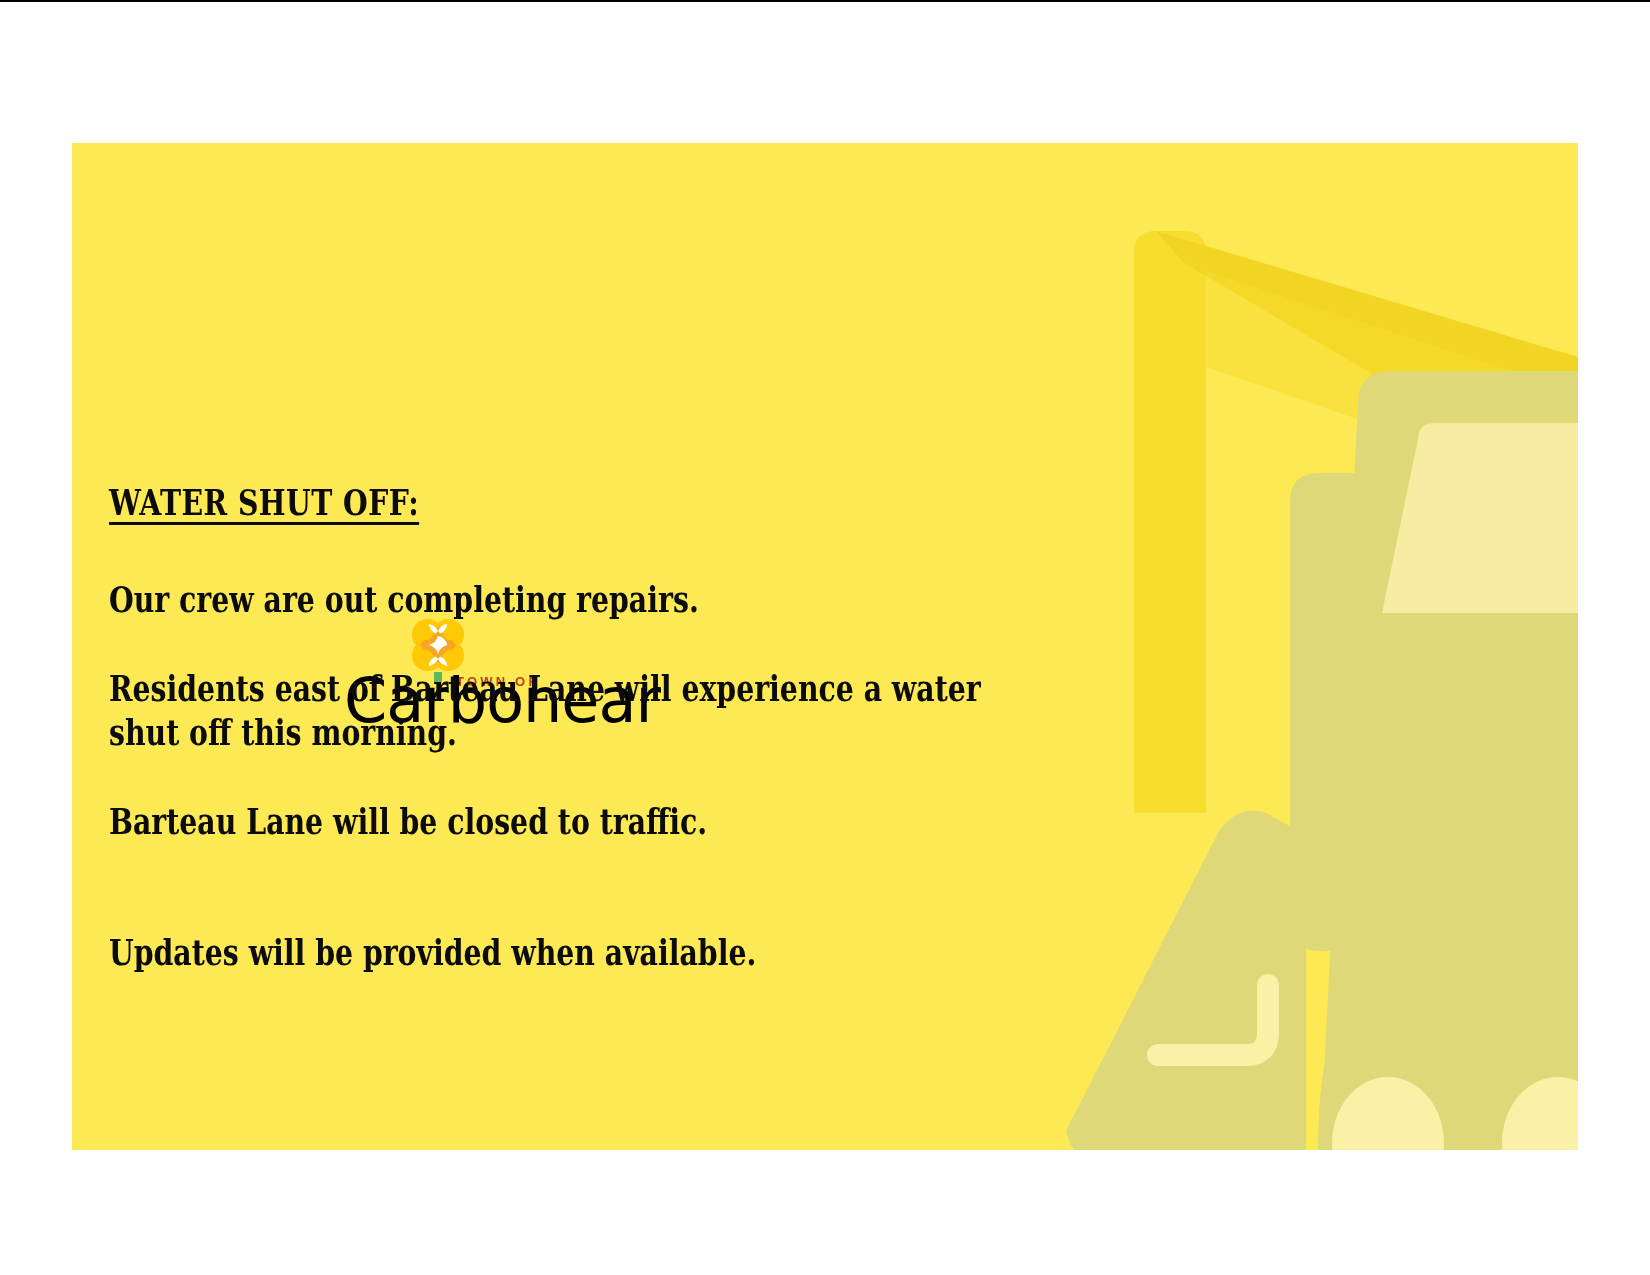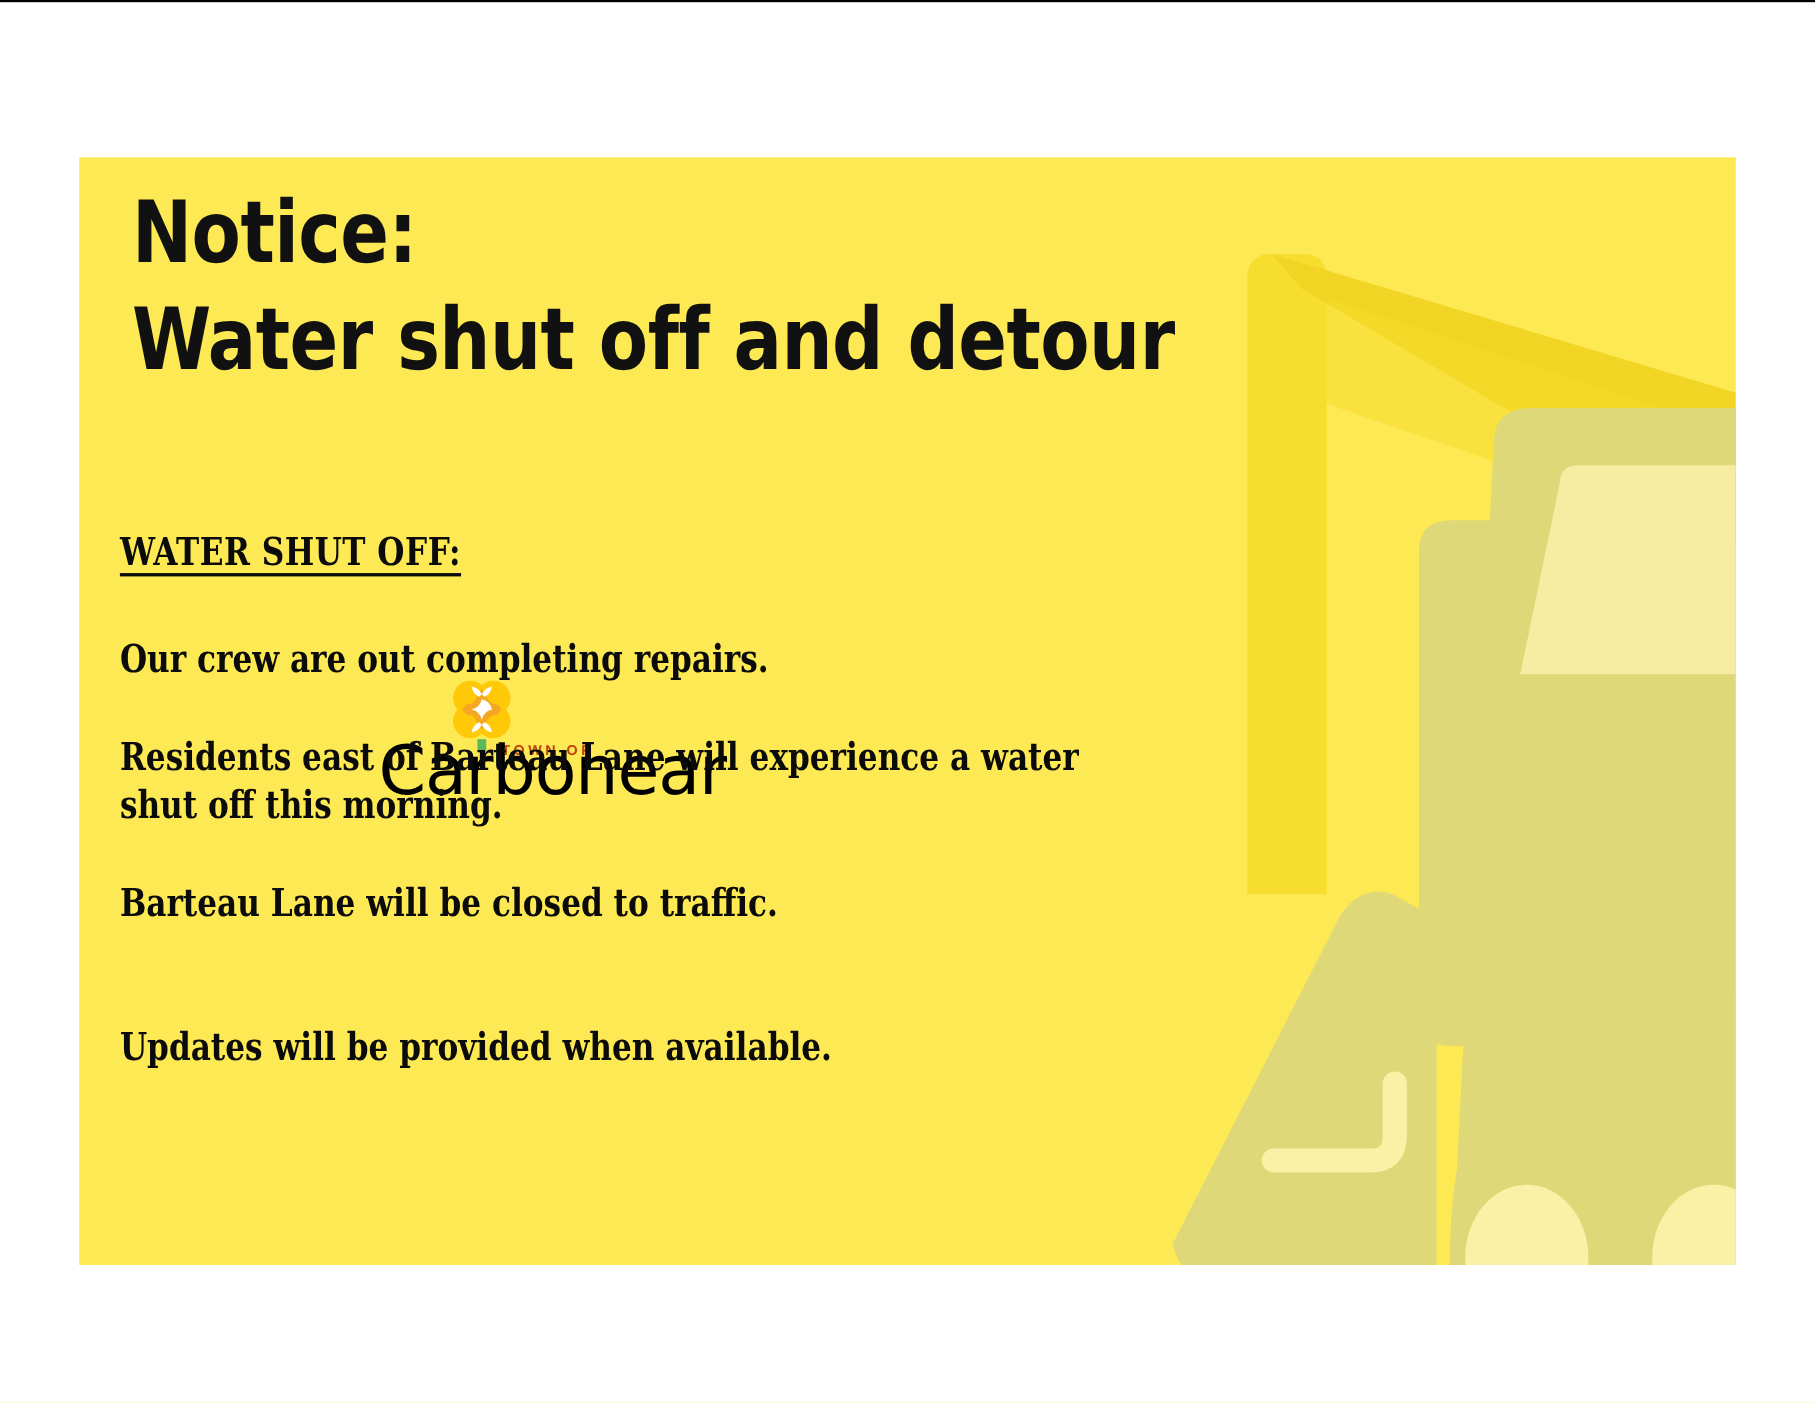--- a/index.html
+++ b/index.html
@@ -184,24 +184,20 @@
       <path d="M50 26 q5 -10 16 -12 q-2 12 -12 16 z" fill="#FFFFFF"></path>
       <path d="M50 74 q-5 10 -16 12 q2 -12 12 -16 z" fill="#FFFFFF"></path>
       <path d="M50 74 q5 10 16 12 q-2 -12 -12 -16 z" fill="#FFFFFF"></path>
       <rect x="47" y="46" width="7" height="7" transform="rotate(45 50.5 49.5)" fill="#FFFFFF"></rect>
     </svg>
     <div class="logo-stem"></div>
     <div class="logo-townof">TOWN OF</div>
     <div class="logo-word">Carbonear</div>
   </div>
 
-  <div class="heading-block">
-    <div class="heading-line l1">Notice:</div>
-    <div class="heading-line l2">Water shut off and detour</div>
-  </div>
 
   <div class="body-block">
     <p class="body-serif sub-heading">WATER SHUT OFF:</p>
     <div class="gap-1"></div>
     <p class="body-serif para">Our crew are out completing repairs.</p>
     <div class="gap-2"></div>
     <p class="body-serif para">Residents east of Barteau Lane will experience a water shut off this morning.</p>
     <div class="gap-3"></div>
     <p class="body-serif para">Barteau Lane will be closed to traffic.</p>
     <div class="gap-4"></div>

